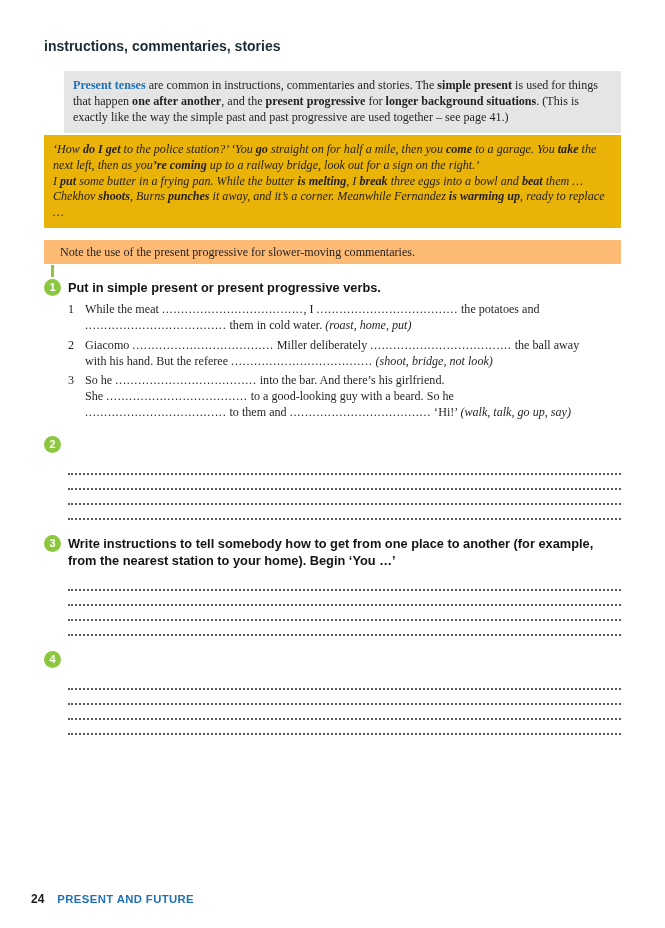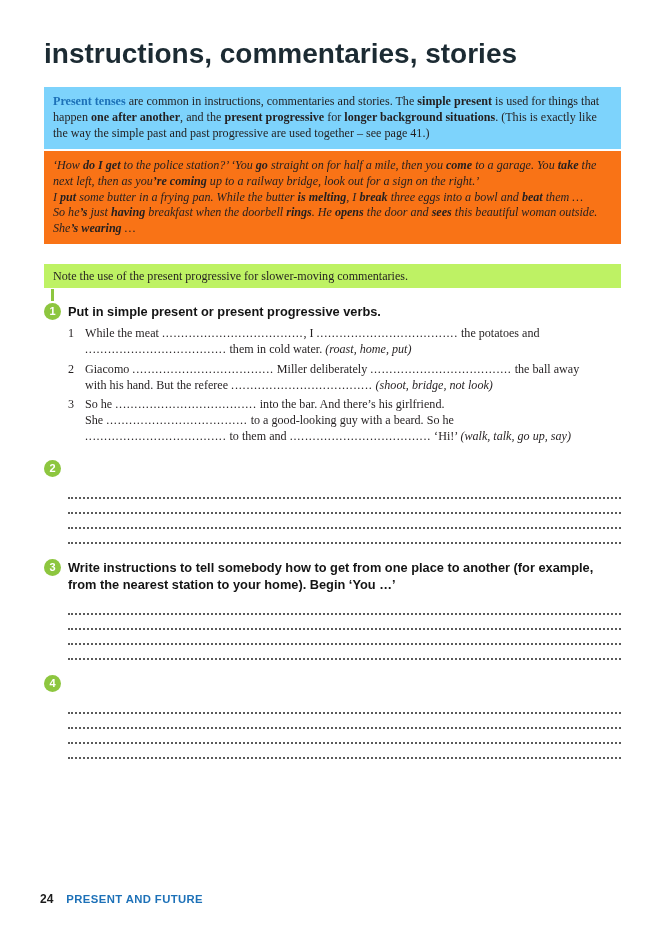--- a/index.html
+++ b/index.html
@@ -9,33 +9,33 @@
     background: #ffffff;
     color: #231f20;
     font-family: "Liberation Serif", serif;
     position: relative;
     overflow: hidden;
   }
   .page { padding: 38px 44px 0 44px; }
 
   h1 {
     font-family: "Liberation Sans", sans-serif;
-    font-size: 28px;
+    font-size: 14px;
     font-weight: 700;
     color: #1c2b33;
     margin: 0 0 17px 0;
   }
 
   .box { padding: 7px 9px; font-size: 12.1px; line-height: 15.9px; }
-  .box-strong { background: #7dd3fc; }
-  .box-pale { background: #f97316; margin-top: 2px; font-style: italic; font-size: 12.1px; }
+  .box-strong { background: #e5e5e5; margin-left: 20px; }
+  .box-pale { background: #eab308; margin-top: 2px; font-style: italic; font-size: 12.1px; }
   .box-pale p { margin: 0; }
   .note {
-    background: #bef264; margin-top: 20px;
-    padding: 4px 9px; font-size: 12.1px; line-height: 16px;
+    background: #fdba74; margin-top: 12px;
+    padding: 4px 16px; font-size: 12.1px; line-height: 16px;
   }
   b.hl { color: #1d71b8; }
 
   .exercise { margin-top: 15px; }
   .ex1 { position: relative; }
   .tick {
     position: absolute; left: 7px; top: -14px;
     width: 3px; height: 12px; background: #8dc63f;
   }
   .ex-head {
@@ -52,41 +52,41 @@
   .items { margin: 5px 0 0 24px; font-size: 12.1px; line-height: 16.2px; }
   .item { display: flex; margin-bottom: 3px; }
   .item .n { flex: 0 0 17px; }
   .item .t { flex: 1 1 auto; }
   .blank { letter-spacing: 0.8px; }
 
   .lines { margin: 7px 0 0 24px; }
   .ansline { height: 15px; border-bottom: 2px dotted #5a5a5a; }
 
   .footer {
-    position: absolute; left: 40px; bottom: 22px;
+    position: absolute; left: 31px; bottom: 22px;
     font-family: "Liberation Sans", sans-serif;
     font-weight: 700; font-size: 12px; color: #1c1c1c;
   }
   .footer .sec { color: #1d71b8; margin-left: 13px; font-size: 11.3px; letter-spacing: 0.4px; }
 </style>
 </head>
 <body>
 
 <div class="page">
 
   <h1>instructions, commentaries, stories</h1>
 
   <div class="box box-strong">
     <p style="margin:0"><b class="hl">Present tenses</b> are common in instructions, commentaries and stories. The <b>simple present</b> is used for things that happen <b>one after another</b>, and the <b>present progressive</b> for <b>longer background situations</b>. (This is exactly like the way the simple past and past progressive are used together – see page 41.)</p>
   </div>
 
   <div class="box box-pale">
     <p>‘How <b>do I get</b> to the police station?’  ‘You <b>go</b> straight on for half a mile, then you <b>come</b> to a garage. You <b>take</b> the next left, then as you<b>’re coming</b> up to a railway bridge, look out for a sign on the right.’</p>
     <p>I <b>put</b> some butter in a frying pan. While the butter <b>is melting</b>, I <b>break</b> three eggs into a bowl and <b>beat</b> them …</p>
-    <p>So he<b>’s</b> just <b>having</b> breakfast when the doorbell <b>rings</b>. He <b>opens</b> the door and <b>sees</b> this beautiful woman outside. She<b>’s wearing</b> …</p>
+    <p>Chekhov <b>shoots</b>, Burns <b>punches</b> it away, and it’s a corner. Meanwhile Fernandez <b>is warming up</b>, ready to replace …</p>
   </div>
 
   <div class="note">Note the use of the present progressive for slower-moving commentaries.</div>
 
 
   <section class="exercise ex1">
     <div class="tick"></div>
     <div class="ex-head">
       <span class="numb">1</span>
       <span class="ex-title">Put in simple present or present progressive verbs.</span>

